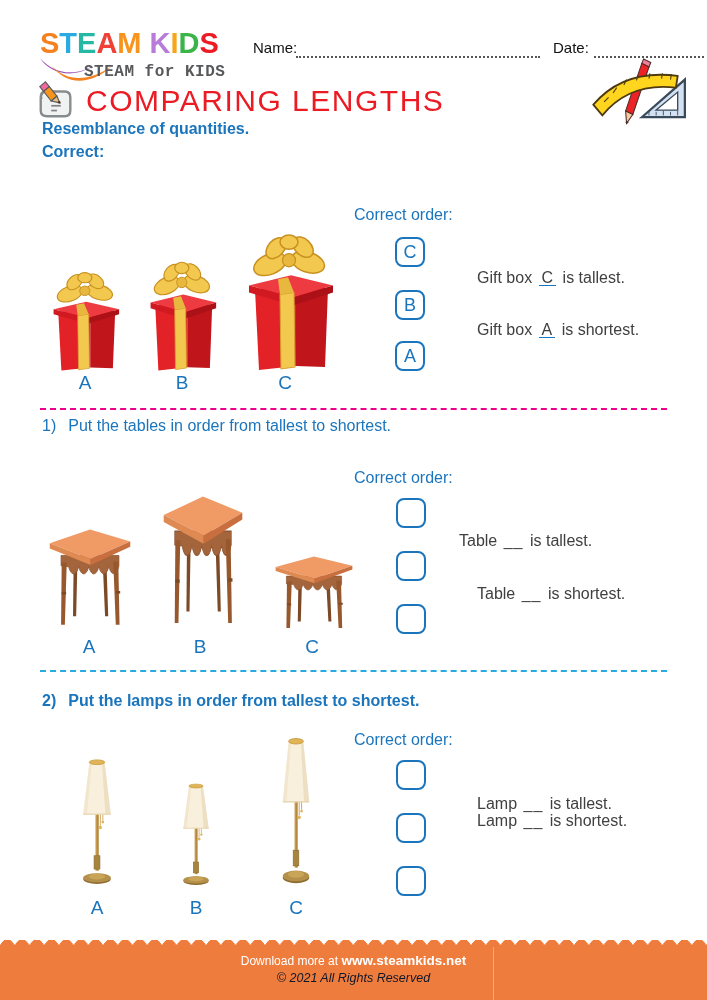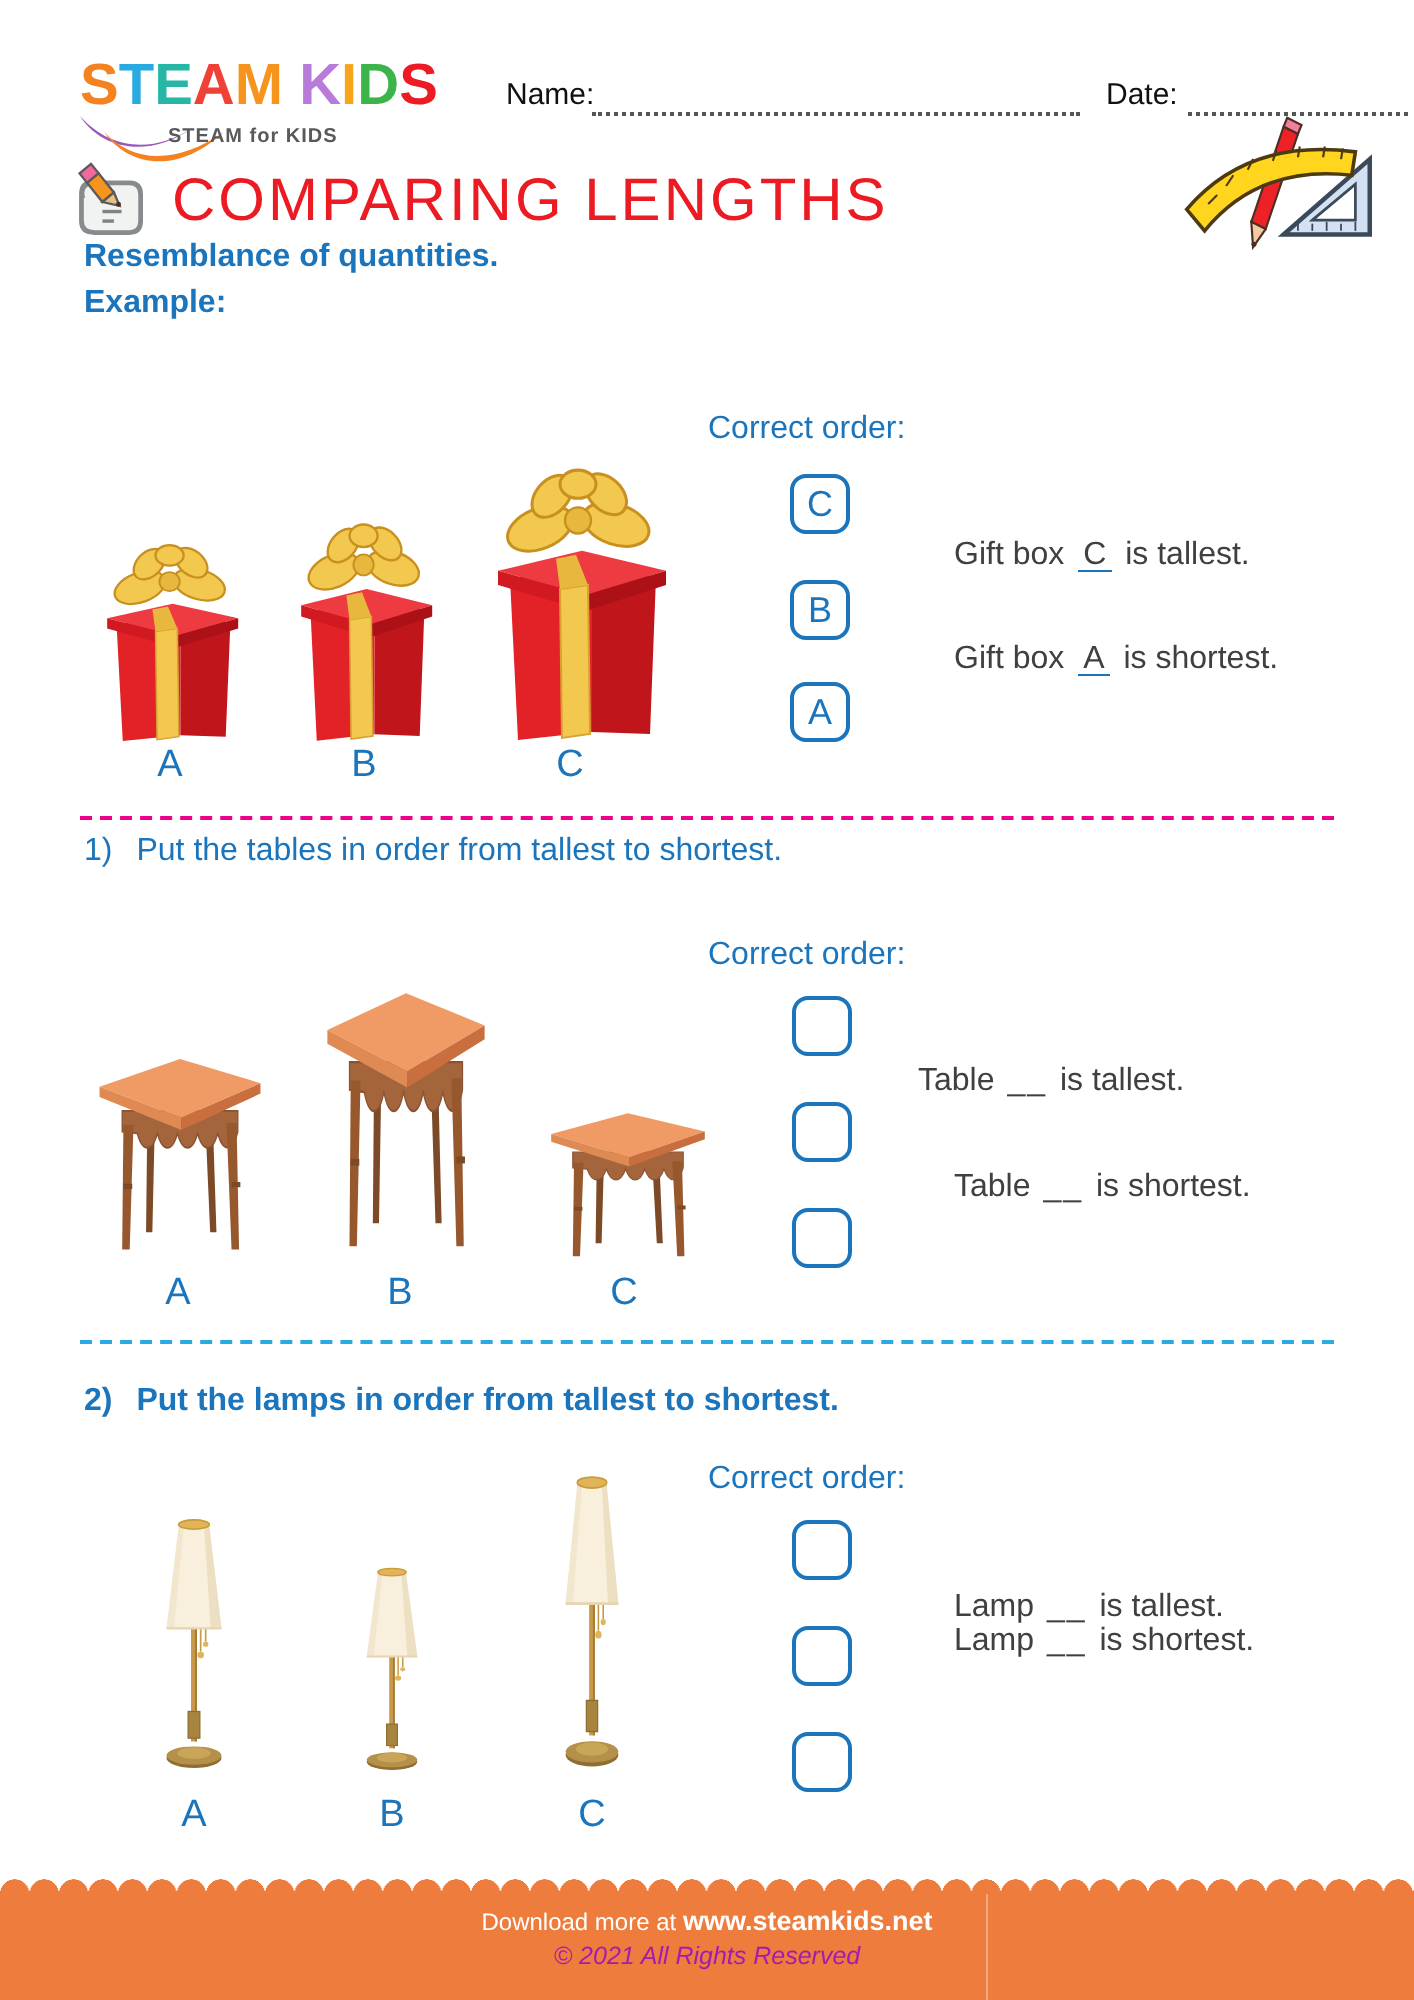--- a/index.html
+++ b/index.html
@@ -2,21 +2,21 @@
 <html><head>
 <meta charset="utf-8">
 <style>
   html,body{margin:0;padding:0;background:#fff;}
   #page{position:relative;width:707px;height:1000px;background:#ffffff;overflow:hidden;
         font-family:"Liberation Sans", sans-serif;}
   .abs{position:absolute;}
 
   
   .wordmark{font-size:29px;font-weight:bold;letter-spacing:0px;white-space:pre;}
-  .tagline{font-size:10px;font-weight:bold;color:#58595B;letter-spacing:.5px;}
+  .tagline{font-size:16px;font-weight:bold;color:#58595B;letter-spacing:.5px;font-family:Liberation Mono, monospace;}
   .hdr-label{font-size:15px;color:#111;}
   .dotline{border-bottom:2px dotted #555;height:16px;}
 
   
   .page-title{font-size:30px;font-weight:normal;color:#EC1B23;letter-spacing:1.5px;}
   .sub-bold{font-size:16px;font-weight:bold;color:#1B75BC;}
   .instr{font-size:16px;color:#1B75BC;}
   .instr .qnum{display:inline-block;margin-right:12px;}
   .corr{font-size:16px;color:#1B75BC;}
 
@@ -36,21 +36,21 @@
   .divider{width:627px;border-top:2px dashed #EC008C;height:0;}
   .divider.blue2{border-top-color:#29ABE2;}
 
   
   .scallops{width:707px;height:8px;
     background-image:radial-gradient(circle 7.4px at 50% 8px, #EE7C3C 98%, rgba(0,0,0,0) 100%);
     background-size:14.73px 8px;background-repeat:repeat-x;}
   .footbar{width:707px;height:53px;background:#EE7C3C;}
   .foot-line1{width:707px;text-align:center;color:#fff;font-size:12px;}
   .foot-line1 b{font-size:13.5px;}
-  .foot-line2{width:707px;text-align:center;color:#a21caf;font-size:12.5px;font-style:italic;}
+  .foot-line2{width:707px;text-align:center;color:#0f172a;font-size:12.5px;font-style:italic;}
   .foot-div{width:1px;height:53px;background:rgba(255,255,255,.35);}
   svg{display:block;}
 </style>
 </head>
 <body>
 
 <svg width="0" height="0" style="position:absolute" aria-hidden="true">
   <defs>
     <symbol id="sym-gift" viewBox="0 0 100 145" preserveAspectRatio="none">
       <polygon points="58,56 90,62 87,140 58,139" fill="#C1151C"></polygon>
@@ -147,21 +147,21 @@
     <line x1="18" y1="27" x2="28" y2="27" stroke="#808285" stroke-width="1.8"></line>
     <line x1="18" y1="32" x2="24" y2="32" stroke="#808285" stroke-width="1.8"></line>
     <polygon points="6,7 12,2 16,7 10,12" fill="#F2699E" stroke="#5A5A5A" stroke-width="1.2"></polygon>
     <polygon points="10,12 16,7 24,17 18,22" fill="#F7941D" stroke="#5A5A5A" stroke-width="1.2"></polygon>
     <polygon points="18,22 24,17 27,24" fill="#E8C084" stroke="#5A5A5A" stroke-width="1.2"></polygon>
     <circle cx="26.4" cy="23.2" r="1.3" fill="#4D2E24"></circle>
   </svg>
   <div class="abs page-title" style="left:86px;top:84px;">COMPARING LENGTHS</div>
 
   <div class="abs sub-bold" style="left:42px;top:120px;">Resemblance of quantities.</div>
-  <div class="abs sub-bold" style="left:42px;top:143px;">Example:</div>
+  <div class="abs sub-bold" style="left:42px;top:143px;">Correct:</div>
 
   <div class="abs corr" style="left:354px;top:206px;">Correct order:</div>
 
   <svg class="abs" style="left:45px;top:266px;" width="78" height="106">
       <use href="#sym-gift"></use>
     </svg>
   <svg class="abs" style="left:142px;top:255px;" width="78" height="117">
       <use href="#sym-gift"></use>
     </svg>
   <svg class="abs" style="left:238px;top:226px;" width="100" height="146">

